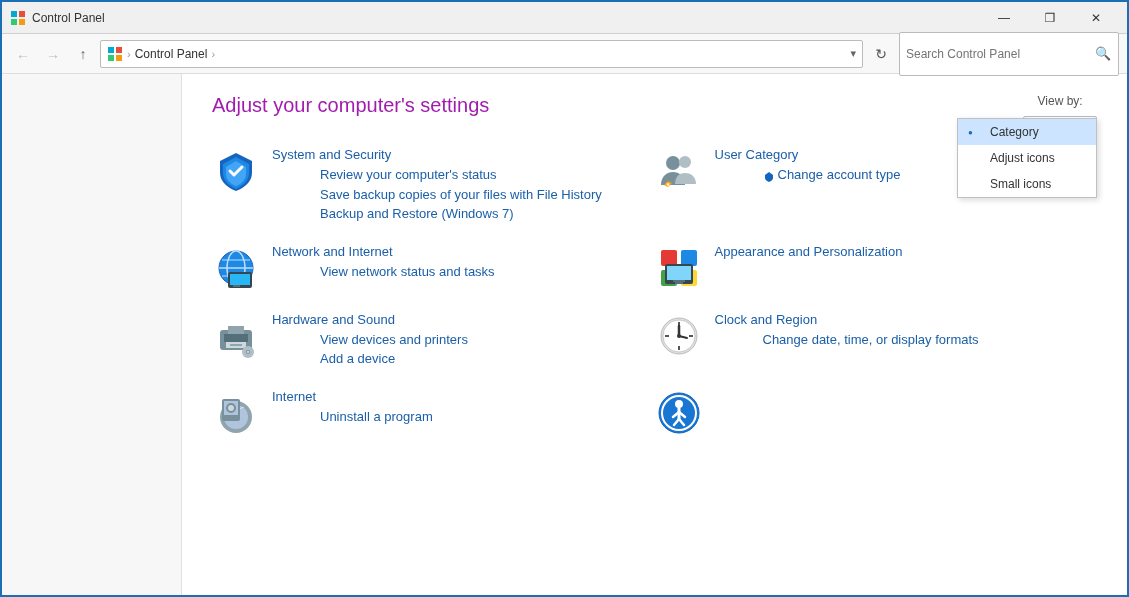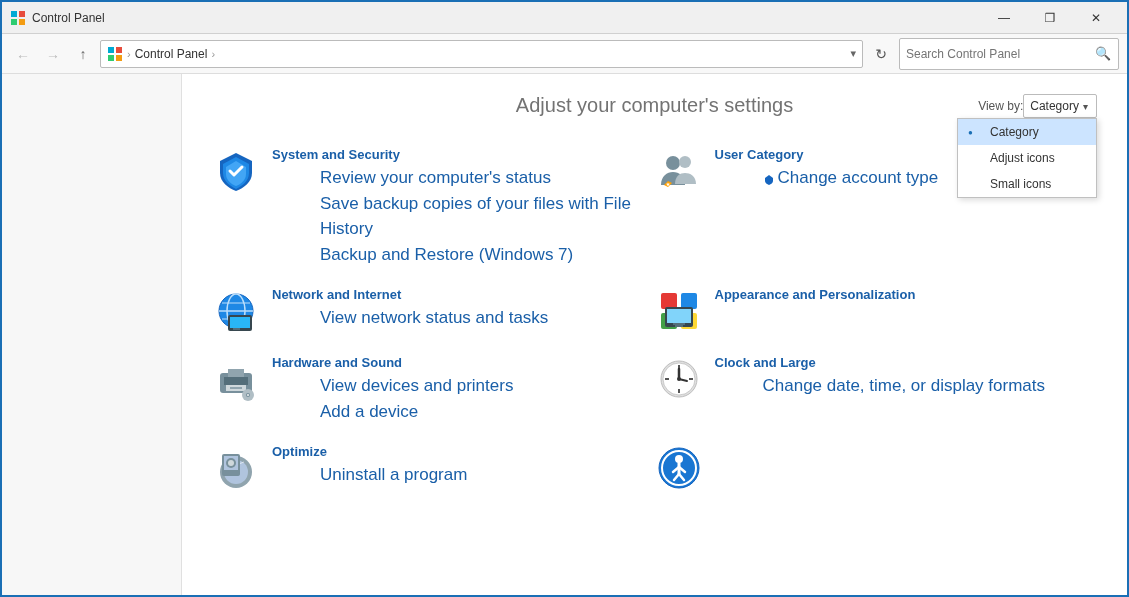--- a/index.html
+++ b/index.html
@@ -111,21 +111,21 @@
       cursor: pointer;
       display: flex;
       align-items: center;
       justify-content: center;
       color: #555;
       font-size: 14px;
       border-radius: 3px;
     }
     .search-box {
       width: 220px;
-      height: 32px;
+      height: 44px;
       border: 1px solid #bbb;
       display: flex;
       align-items: center;
       padding: 0 6px;
       background: #fff;
       border-radius: 2px;
     }
     .search-input {
       border: none;
       outline: none;
@@ -157,34 +157,34 @@
     
     .content {
       flex: 1;
       padding: 20px 30px;
       position: relative;
       overflow: auto;
     }
 
     .page-title {
       font-size: 20px;
-      color: #737373;
+      color: #a21caf;
       font-weight: 300;
       margin-bottom: 20px;
-      text-align: center;
     }
 
     .view-by-bar {
       position: absolute;
       top: 20px;
       right: 30px;
       display: flex;
       align-items: center;
-      gap: 0;
+      gap: 8px;
       z-index: 100;
+      flex-direction: column;
     }
     .view-by-label {
       color: #555;
       font-size: 12px;
     }
     .view-by-dropdown {
       border: 1px solid #bbb;
       background: #fff;
       padding: 2px 8px 2px 6px;
       font-size: 12px;
@@ -247,28 +247,28 @@
       height: 48px;
       flex-shrink: 0;
       display: flex;
       align-items: center;
       justify-content: center;
     }
     .cat-content {}
     .cat-title {
       color: #1a5fa8;
       font-size: 13px;
-      font-weight: 700;
+      font-weight: 400;
       margin-bottom: 3px;
       cursor: pointer;
     }
     .cat-link {
       display: block;
       color: #1a5fa8;
-      font-size: 17px;
+      font-size: 13px;
       cursor: pointer;
       line-height: 1.5;
       padding-left: 48px;
     }
   </style>
 </head>
 <body>
 
 <div class="titlebar">
   <div class="titlebar-icon">
@@ -444,21 +444,21 @@
             <line x1="22" y1="32" x2="22" y2="36" stroke="#555" stroke-width="2"></line>
             <line x1="8" y1="22" x2="12" y2="22" stroke="#555" stroke-width="2"></line>
             <line x1="32" y1="22" x2="36" y2="22" stroke="#555" stroke-width="2"></line>
 
             <line x1="22" y1="22" x2="22" y2="12" stroke="#333" stroke-width="2.5" stroke-linecap="round"></line>
             <line x1="22" y1="22" x2="30" y2="24" stroke="#333" stroke-width="2" stroke-linecap="round"></line>
             <circle cx="22" cy="22" r="2" fill="#333"></circle>
           </svg>
         </div>
         <div class="cat-content">
-          <div class="cat-title">Clock and Large</div>
+          <div class="cat-title">Clock and Region</div>
           <span class="cat-link">Change date, time, or display formats</span>
         </div>
       </div>
 
       <div class="category-item">
         <div class="cat-icon">
           <svg width="44" height="44" viewBox="0 0 44 44">
 
             <circle cx="22" cy="26" r="16" fill="#90a4ae"></circle>
             <circle cx="22" cy="26" r="12" fill="#b0c4de"></circle>
@@ -467,21 +467,21 @@
 
             <path d="M14 16 Q22 20 30 16" stroke="white" stroke-width="1" fill="none" opacity="0.6"></path>
 
             <rect x="8" y="8" width="18" height="22" rx="2" fill="#78909c"></rect>
             <rect x="10" y="10" width="14" height="14" fill="#b0c4de"></rect>
             <circle cx="17" cy="17" r="5" fill="#78909c"></circle>
             <circle cx="17" cy="17" r="3" fill="#cfd8dc"></circle>
           </svg>
         </div>
         <div class="cat-content">
-          <div class="cat-title">Optimize</div>
+          <div class="cat-title">Internet</div>
           <span class="cat-link">Uninstall a program</span>
         </div>
       </div>
 
       <div class="category-item">
         <div class="cat-icon">
           <svg width="44" height="44" viewBox="0 0 44 44">
             <circle cx="22" cy="22" r="20" fill="#1976d2" stroke="#1565c0" stroke-width="1"></circle>
             <circle cx="22" cy="22" r="17" fill="none" stroke="white" stroke-width="2"></circle>
 

